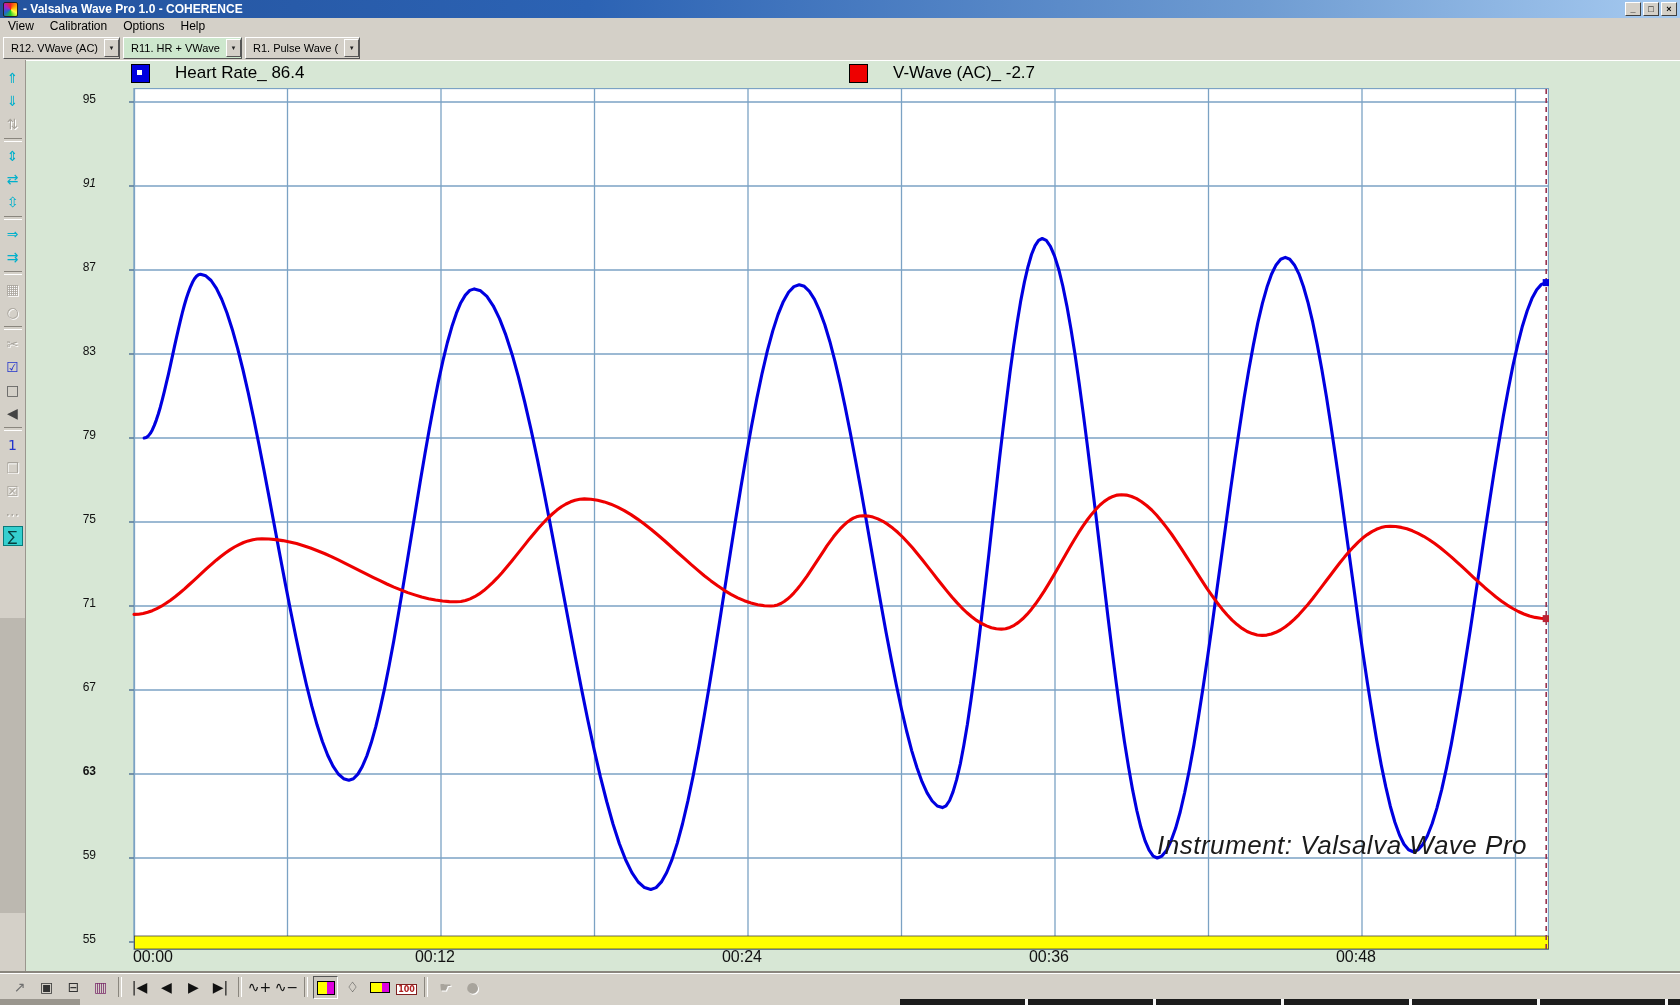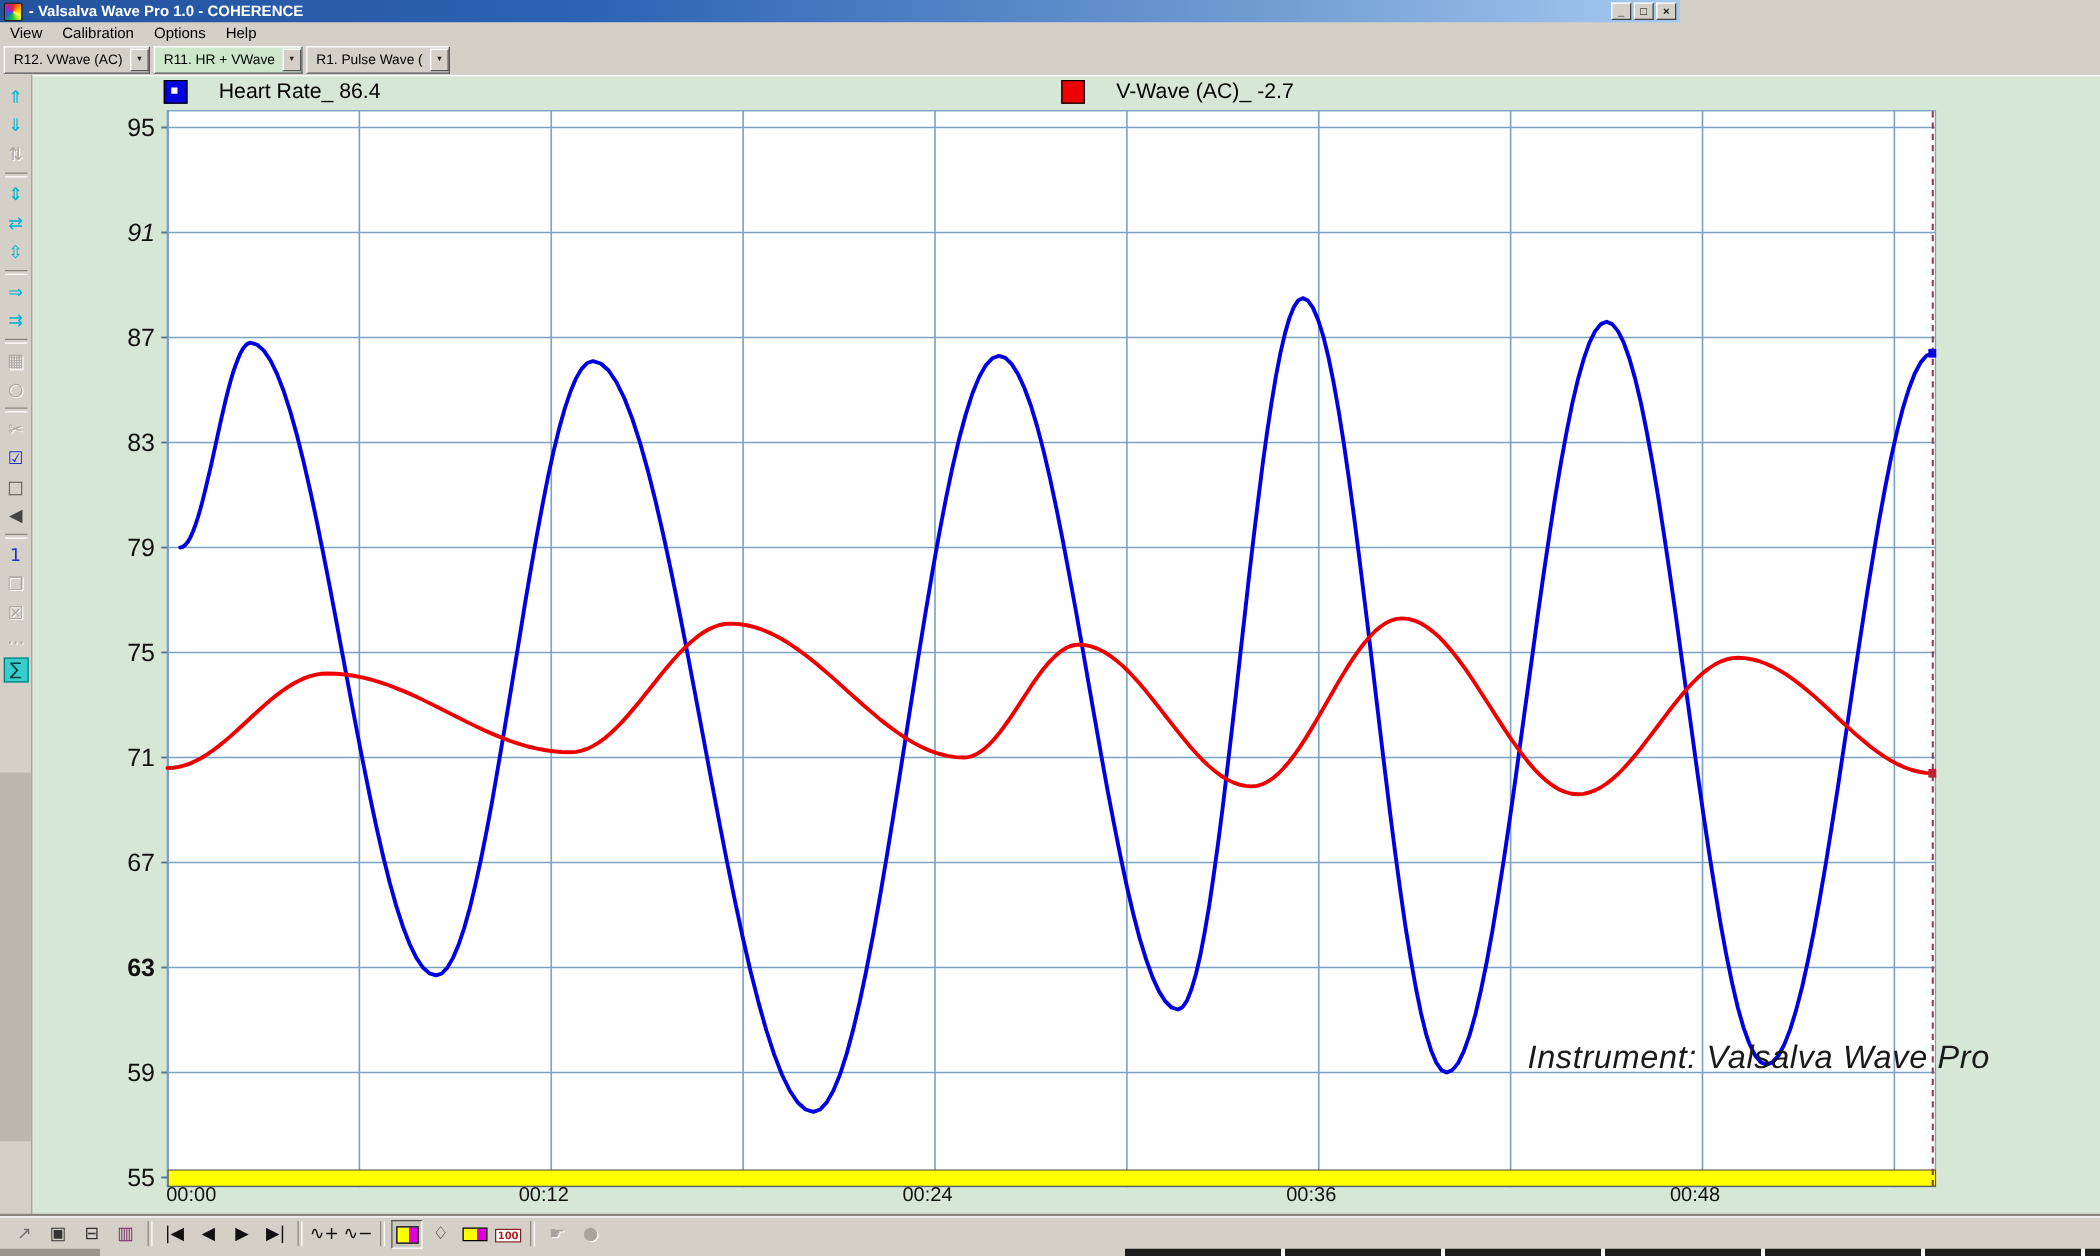--- a/index.html
+++ b/index.html
@@ -2,21 +2,21 @@
 <html><head>
 <meta charset="utf-8">
 <style>
   html,body{margin:0;padding:0}
   body{width:1680px;height:1005px;position:relative;overflow:hidden;
        background:#d4d0c8;font-family:"Liberation Sans",sans-serif;
        -webkit-font-smoothing:none}
   .abs{position:absolute}
 
   
-  .titlebar{left:0;top:0;width:1344px;height:18px;
+  .titlebar{left:0;top:0;width:1680px;height:18px;
     background:linear-gradient(90deg,#24539e 0%,#2c63b4 35%,#6f9cd2 75%,#a6caf0 100%);
     display:flex;align-items:center;color:#fff;font-size:12px;font-weight:bold}
   .app-icon{width:13px;height:13px;margin:0 5px 0 3px;border:1px solid #222;
     background:conic-gradient(#e22,#fa0,#ff4,#2c2,#26c,#a2c,#e22);border-radius:2px}
   .winbtns{margin-left:auto;display:flex;gap:2px;padding-right:3px}
   .winbtn{width:16px;height:14px;font-size:9px;line-height:10px;padding:0;
     background:#d4d0c8;border:1px solid;border-color:#fff #404040 #404040 #fff;
     font-family:"Liberation Sans",sans-serif;font-weight:bold;color:#000}
   .menubar{left:0;top:18px;width:1680px;height:17px;background:#d4d0c8;
     display:flex;align-items:flex-start;font-size:12px}
@@ -45,24 +45,24 @@
     border-bottom:1px solid #fff}
 
   
   .main-panel{left:26px;top:60px;width:1654px;height:913px;background:#d7e7d5;
     border-top:1px solid #fff}
   .legend-item{position:absolute;top:63px;display:flex;align-items:center;gap:25px;
     font-size:17px;color:#000}
   .legend-swatch{width:17px;height:17px;border:1px solid #000;position:relative;
     display:inline-block}
   .legend-swatch .dot{position:absolute;left:5px;top:5px;width:5px;height:5px;background:#fff}
-  .ylab{position:absolute;left:76px;width:48px;text-align:right;font-size:20px;color:#111}
+  .ylab{position:absolute;left:48px;width:48px;text-align:right;font-size:12px;color:#111}
   .xlab{position:absolute;width:64px;text-align:center;font-size:16px;color:#111;top:948px}
   #wavesvg{position:absolute;left:128px;top:88px}
-  .instrument{position:absolute;left:1212px;top:830px;width:380px;text-align:right;
+  .instrument{position:absolute;left:1147px;top:830px;width:380px;text-align:right;
     font-style:italic;font-size:26px;color:#1a1a1a;letter-spacing:.5px}
 
   
   .bottom-toolbar{left:0;top:973px;width:1680px;height:27px;background:#d4d0c8;
     border-top:1px solid #fff;box-shadow:0 -2px 0 #8a867e;display:flex;
     align-items:center;padding-left:6px;box-sizing:border-box}
   .bbtn{width:25px;height:23px;margin:0 1px;padding:0;border:0;background:transparent;
     font-size:14px;line-height:21px;text-align:center;color:#111;
     font-family:"DejaVu Sans",sans-serif}
   .bbtn.off{color:#a8a49c;text-shadow:1px 1px 0 #fff}

